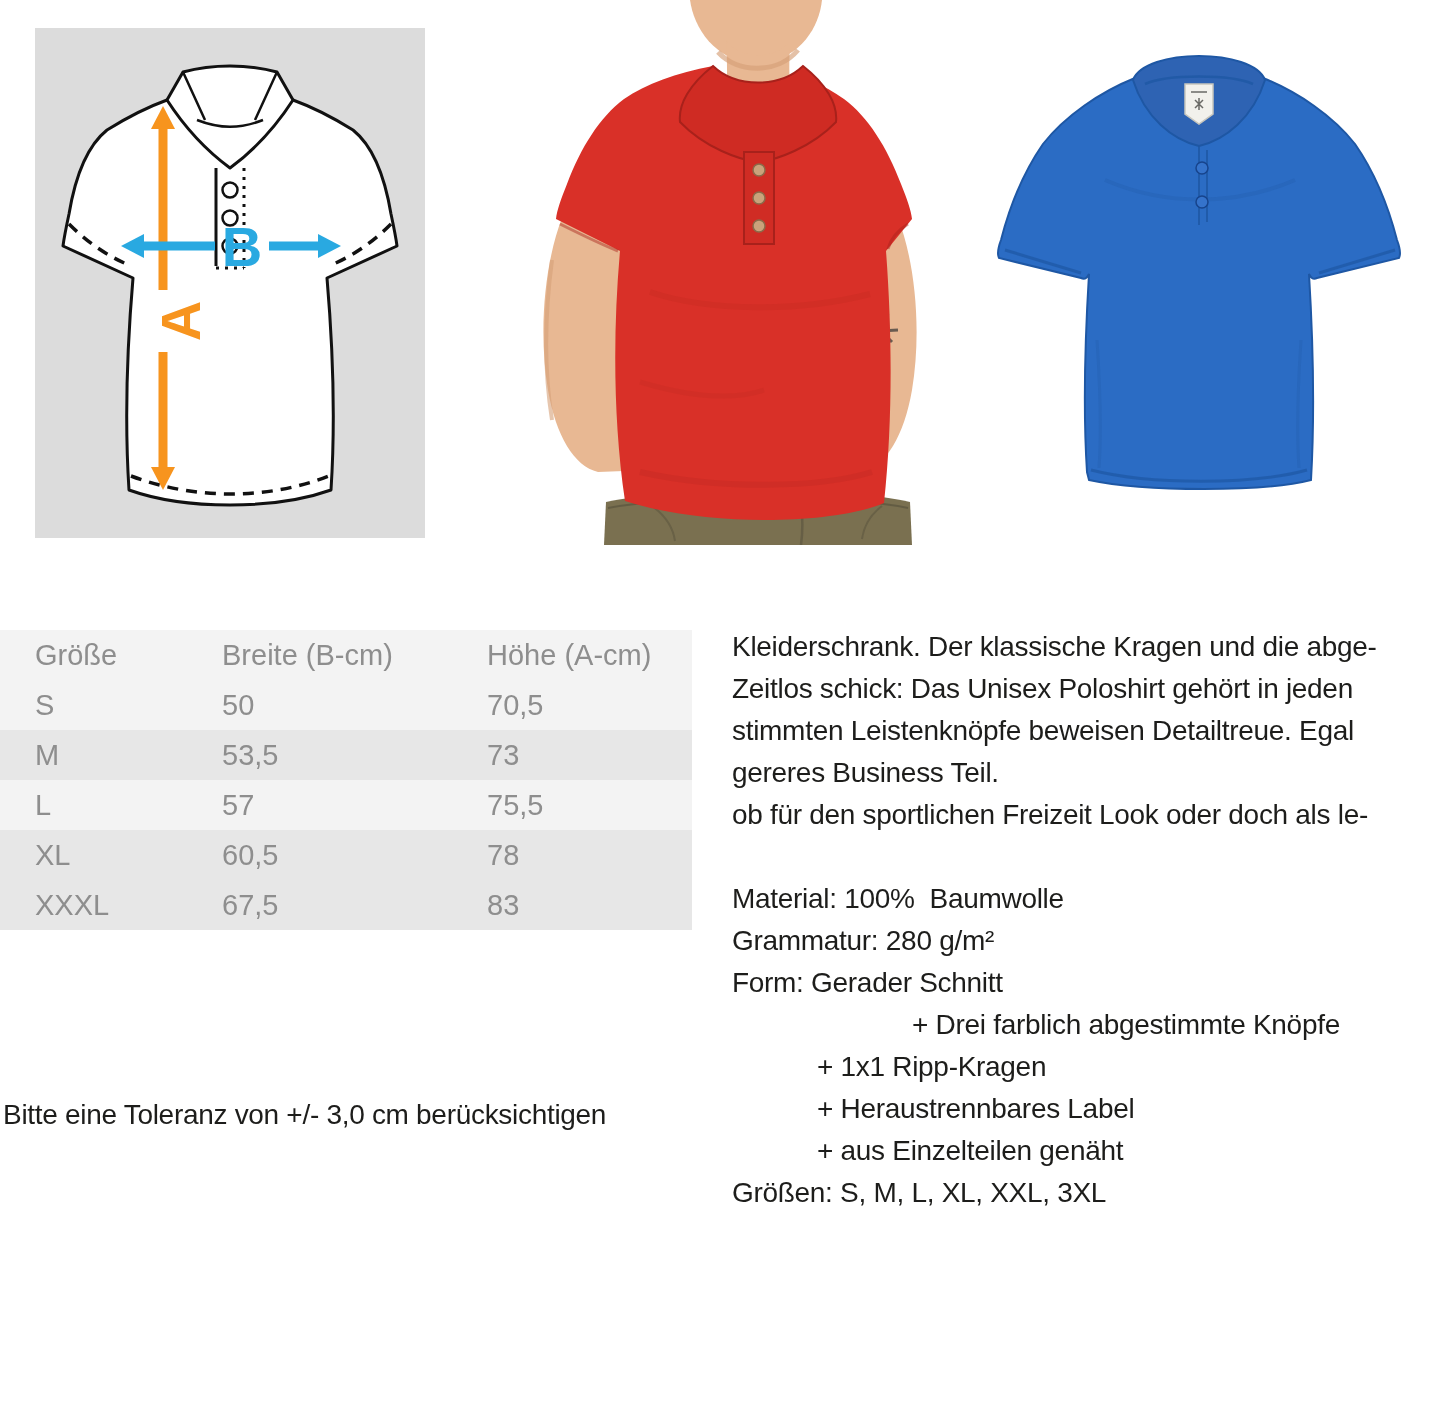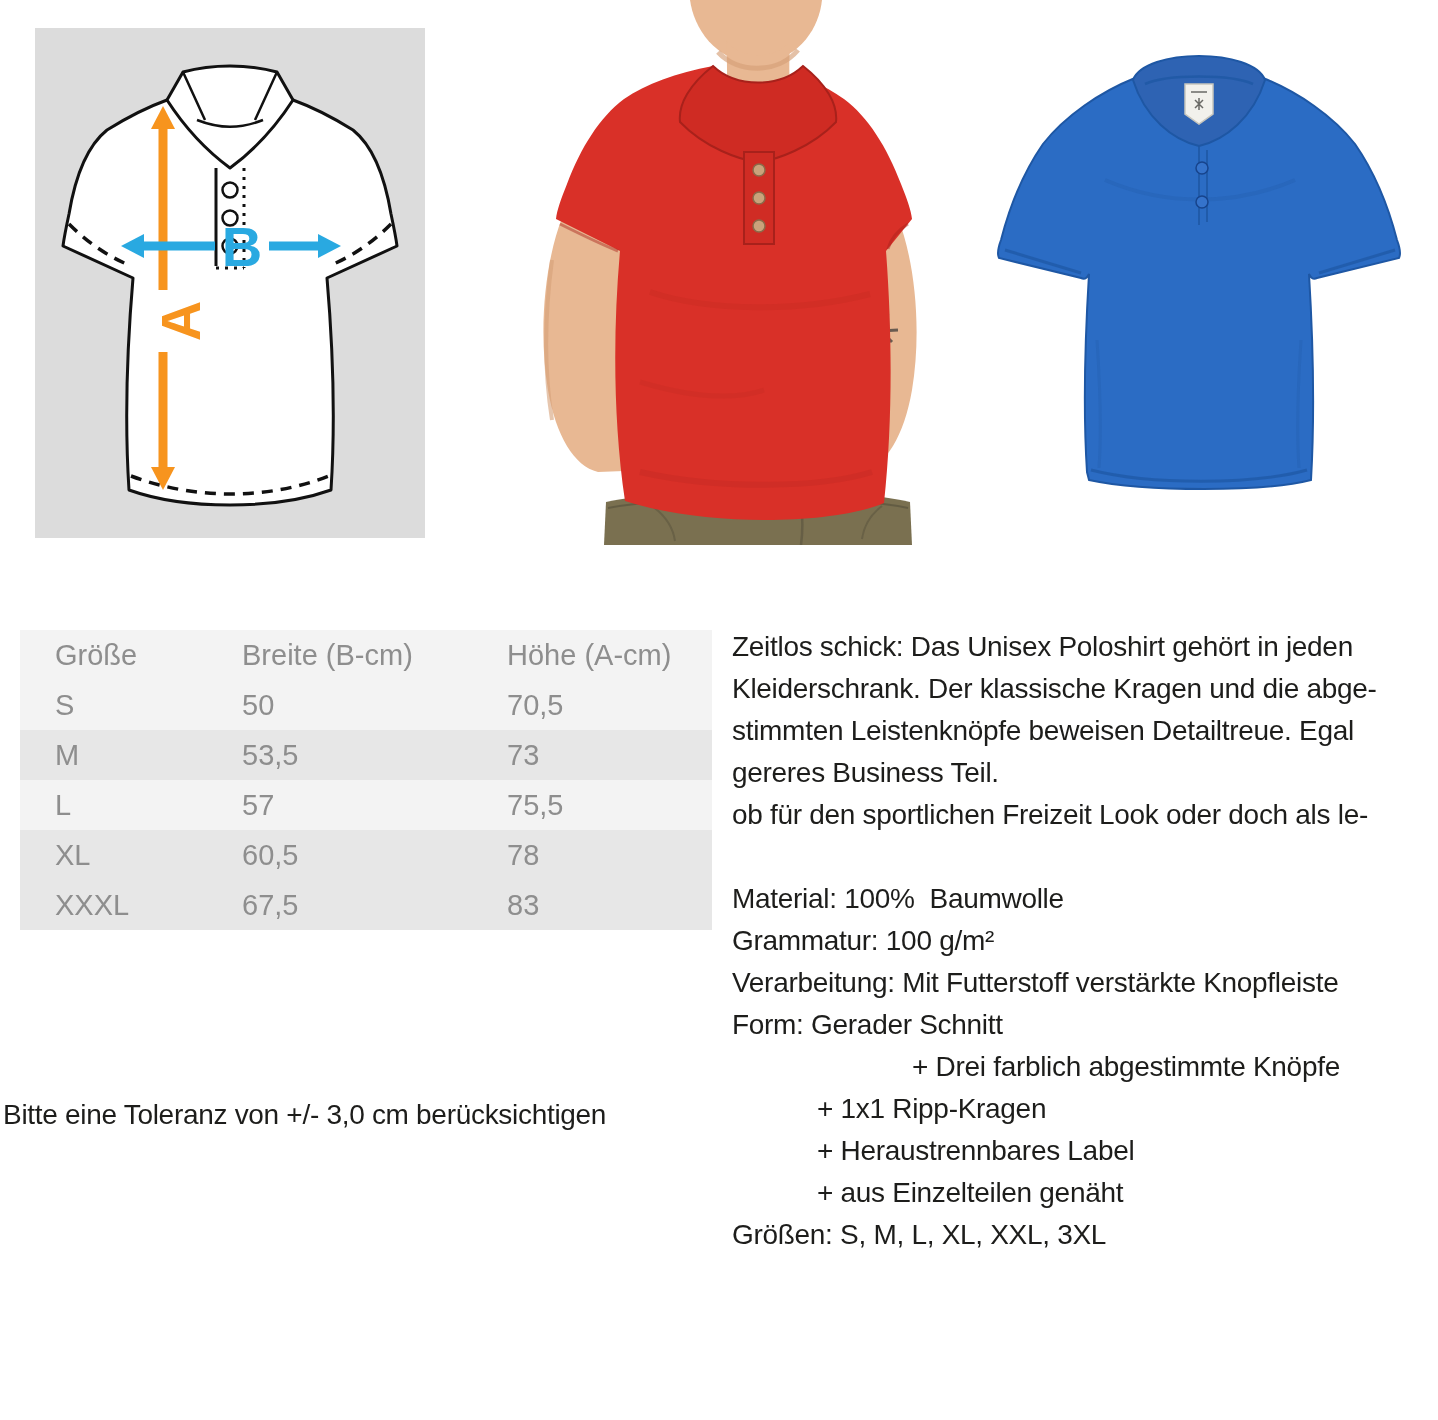--- a/index.html
+++ b/index.html
@@ -15,21 +15,21 @@
     position:absolute;left:35px;top:28px;width:390px;height:510px;
     background:#dcdcdc;
   }
   .model-photo{position:absolute;left:500px;top:0;width:460px;height:545px;}
   .product-photo{position:absolute;left:985px;top:40px;width:430px;height:462px;}
   svg{display:block;}
 
   
   .size-table{
     position:absolute;left:0;top:630px;width:692px;
-    color:#8e8e8e;font-size:29px;margin-left:20px;
+    color:#8e8e8e;font-size:29px;
   }
   .t-row{
     display:grid;grid-template-columns:222px 265px 1fr;
     align-items:center;height:50px;background:#f3f3f3;
   }
   .t-row.stripe{background:#e7e7e7;}
   .t-cell{padding-left:35px;white-space:nowrap;}
   .t-cell.c2,.t-cell.c3{padding-left:0;}
 
   
@@ -201,30 +201,29 @@
       <span class="t-cell c1">XXXL</span>
       <span class="t-cell c2">67,5</span>
       <span class="t-cell c3">83</span>
     </div>
   </div>
 
   <div class="tolerance-note">Bitte eine Toleranz von +/- 3,0 cm berücksichtigen</div>
 
   <div class="description">
     <div class="intro-block">
+      <div class="desc-line">Kleiderschrank. Der klassische Kragen und die abge-</div>
       <div class="desc-line">Zeitlos schick: Das Unisex Poloshirt gehört in jeden</div>
-      <div class="desc-line">Kleiderschrank. Der klassische Kragen und die abge-</div>
       <div class="desc-line">stimmten Leistenknöpfe beweisen Detailtreue. Egal</div>
       <div class="desc-line">gereres Business Teil.</div>
       <div class="desc-line">ob für den sportlichen Freizeit Look oder doch als le-</div>
     </div>
     <div class="spec-block">
       <div class="spec-line">Material: 100%  Baumwolle</div>
-      <div class="spec-line">Grammatur: 100 g/m²</div>
-      <div class="spec-line">Verarbeitung: Mit Futterstoff verstärkte Knopfleiste</div>
+      <div class="spec-line">Grammatur: 280 g/m²</div>
       <div class="spec-line">Form: Gerader Schnitt</div>
       <div class="spec-line ind-b">+ Drei farblich abgestimmte Knöpfe</div>
       <div class="spec-line ind-a">+ 1x1 Ripp-Kragen</div>
       <div class="spec-line ind-a">+ Heraustrennbares Label</div>
       <div class="spec-line ind-a">+ aus Einzelteilen genäht</div>
       <div class="spec-line">Größen: S, M, L, XL, XXL, 3XL</div>
     </div>
   </div>
 
 </div>

